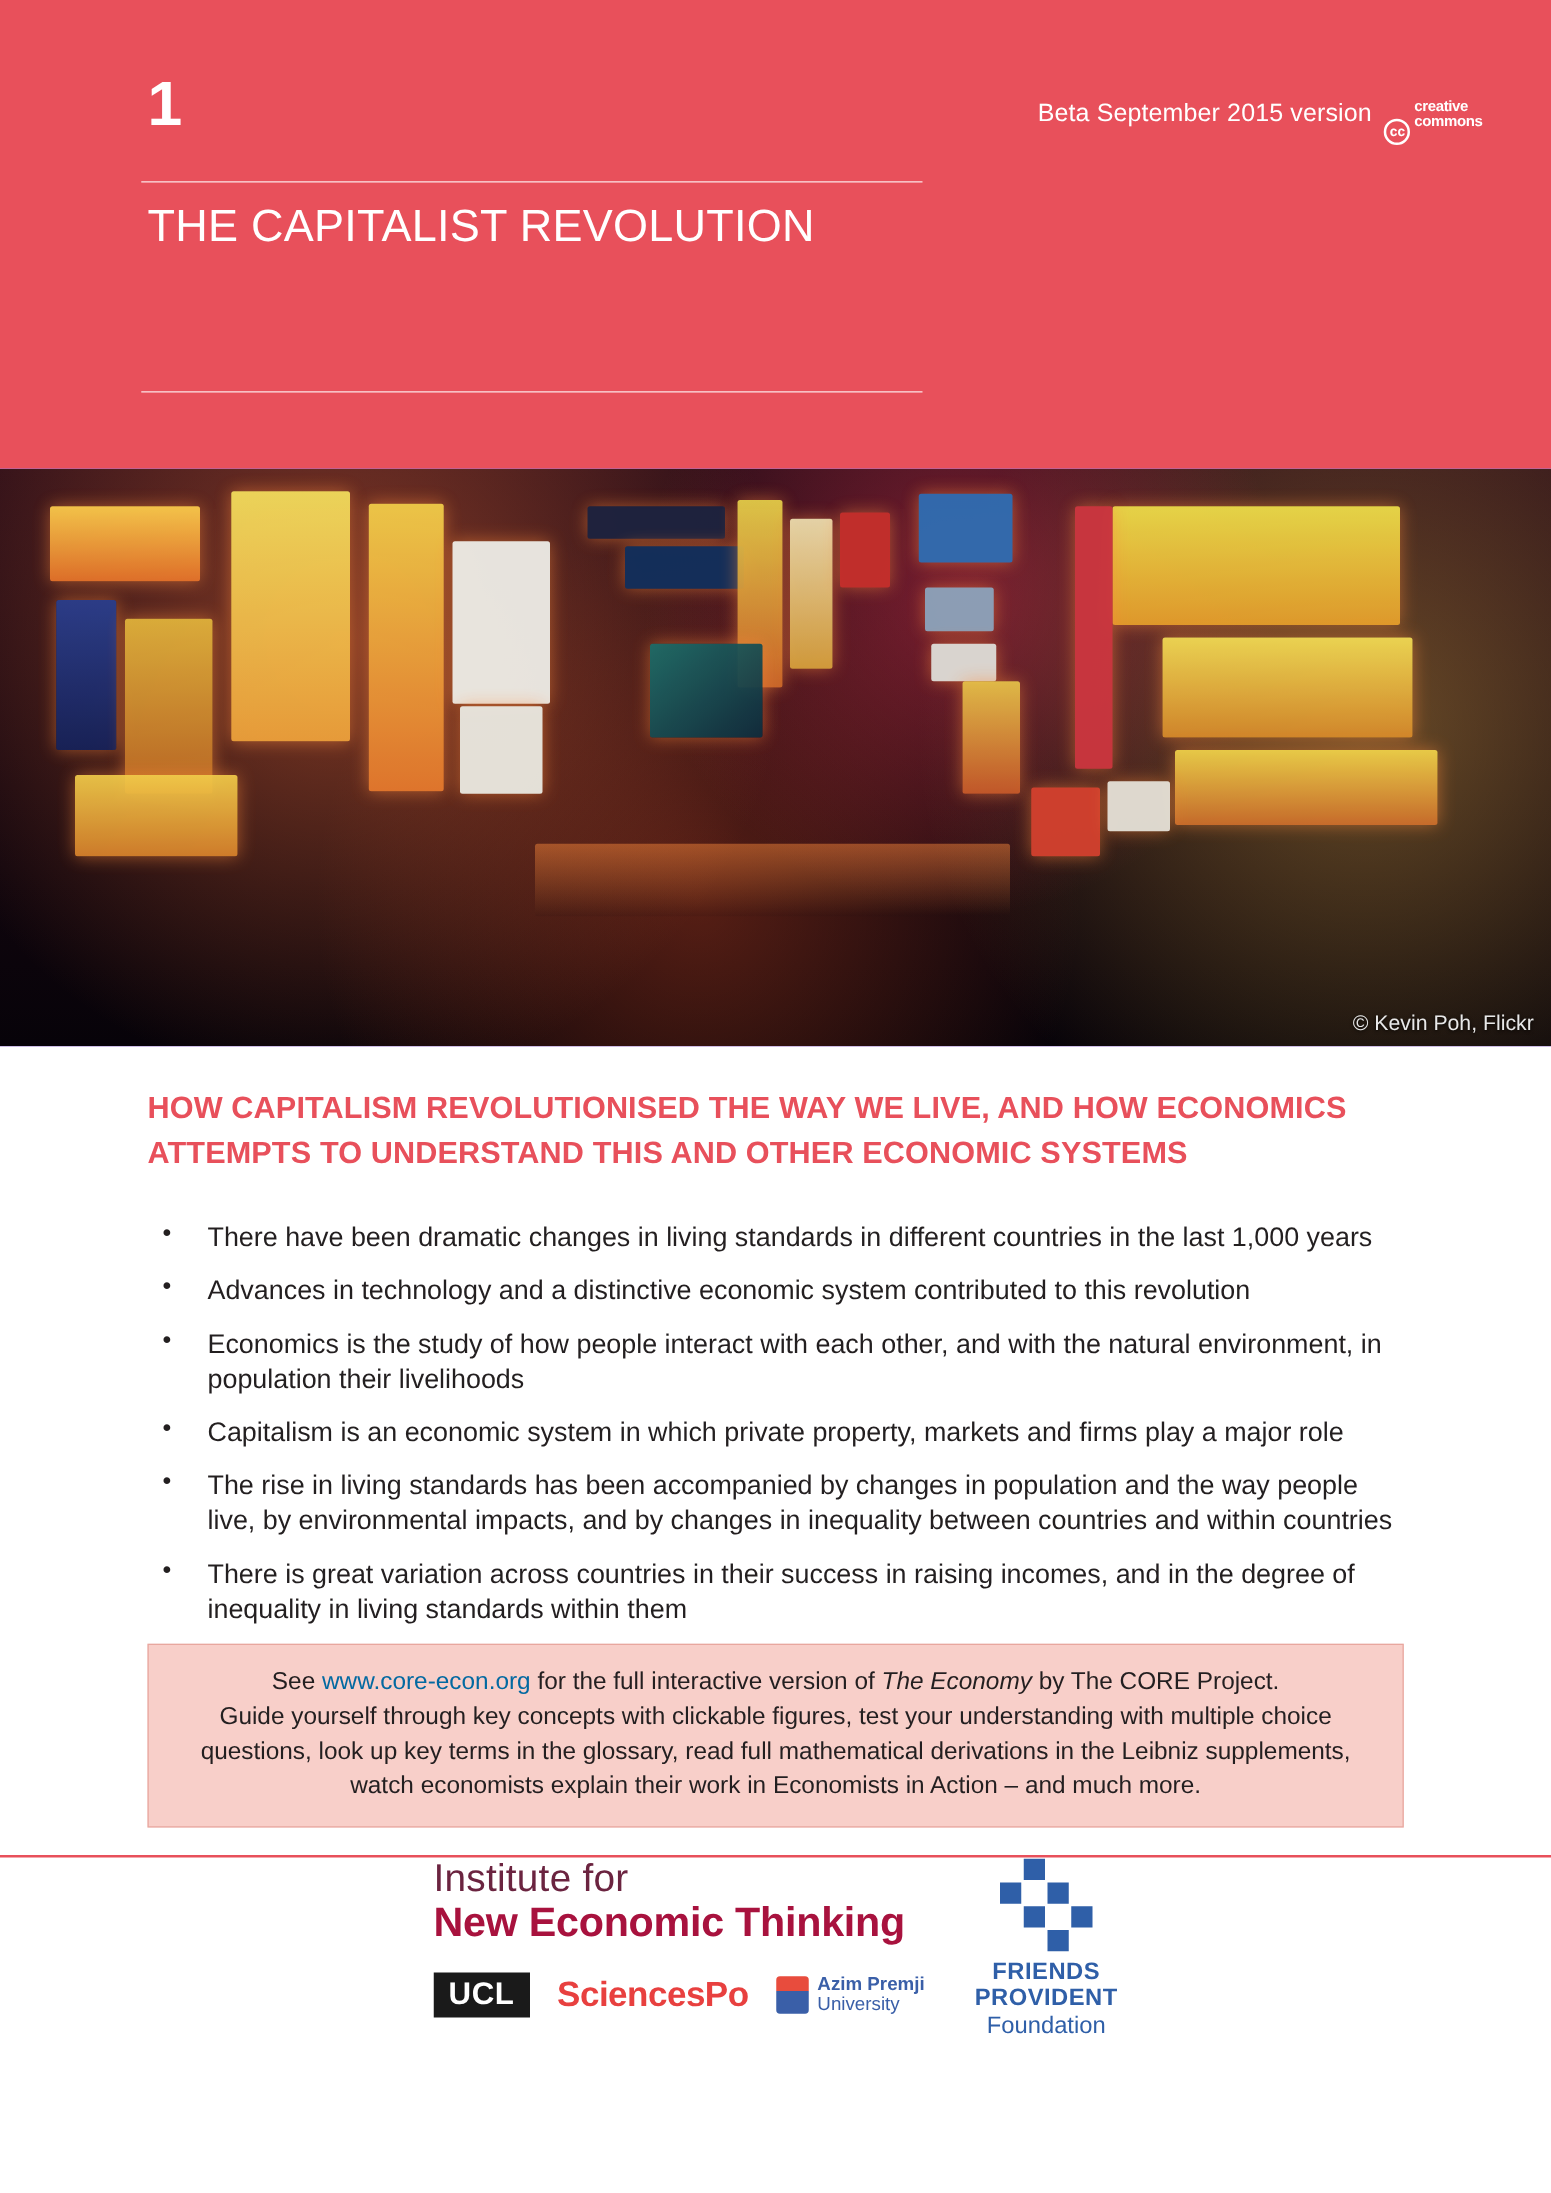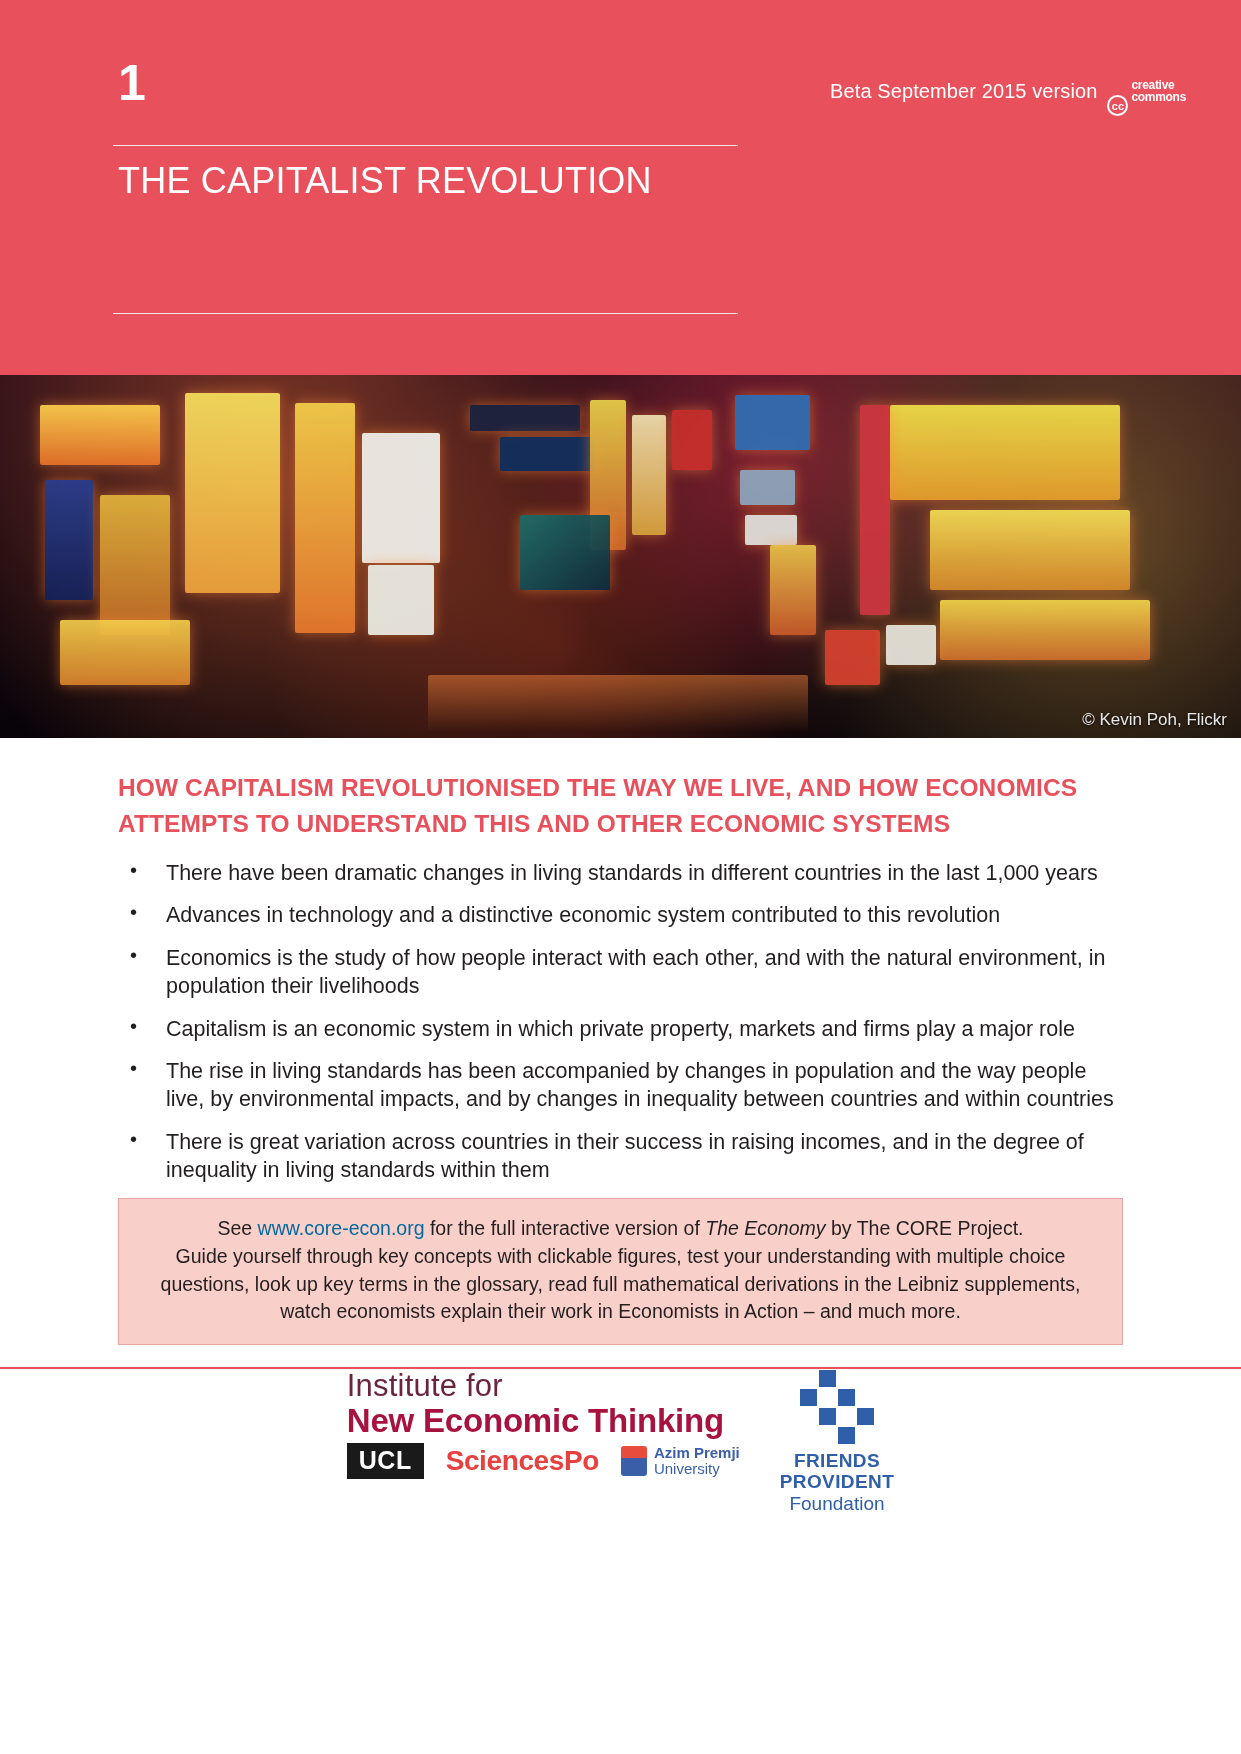--- a/index.html
+++ b/index.html
@@ -105,21 +105,21 @@
     top: 313px;
     width: 625px;
     height: 1px;
     background: rgba(255,255,255,0.85);
   }
 
   
   .photo {
     position: relative;
     width: 1241px;
-    height: 363px;
+    height: 462px;
     overflow: hidden;
     background: #6d28d9;
   }
   .photo .sky {
     position: absolute;
     inset: 0;
     background:
       radial-gradient(circle at 22% 30%, rgba(255,120,60,0.45) 0%, rgba(0,0,0,0) 35%),
       radial-gradient(circle at 62% 22%, rgba(255,60,90,0.40) 0%, rgba(0,0,0,0) 30%),
       radial-gradient(circle at 88% 45%, rgba(255,200,80,0.35) 0%, rgba(0,0,0,0) 32%),
@@ -149,21 +149,21 @@
   .subhead {
     margin: 32px 0 0 0;
     color: #e8505b;
     font-size: 24.5px;
     line-height: 1.45;
     letter-spacing: 0.1px;
     max-width: 1000px;
   }
   ul.bullets {
     list-style: none;
-    margin: 18px 0 0 0;
+    margin: 36px 0 0 0;
     padding: 0;
   }
   ul.bullets li {
     position: relative;
     padding-left: 48px;
     margin-bottom: 14px;
     color: #231f20;
     font-size: 21.5px;
     line-height: 1.32;
     max-width: 1000px;
@@ -229,21 +229,21 @@
     color: #a8123e;
     font-size: 33px;
     font-weight: bold;
     line-height: 1.1;
     letter-spacing: -0.2px;
   }
   .logo-row {
     display: flex;
     align-items: center;
     gap: 22px;
-    margin-top: 4px;
+    margin-top: 22px;
   }
   .ucl-logo {
     background: #1a1a1a;
     color: #ffffff;
     font-weight: bold;
     font-size: 25px;
     padding: 3px 12px 4px 12px;
     letter-spacing: 0.5px;
   }
   .sciencespo-logo {

